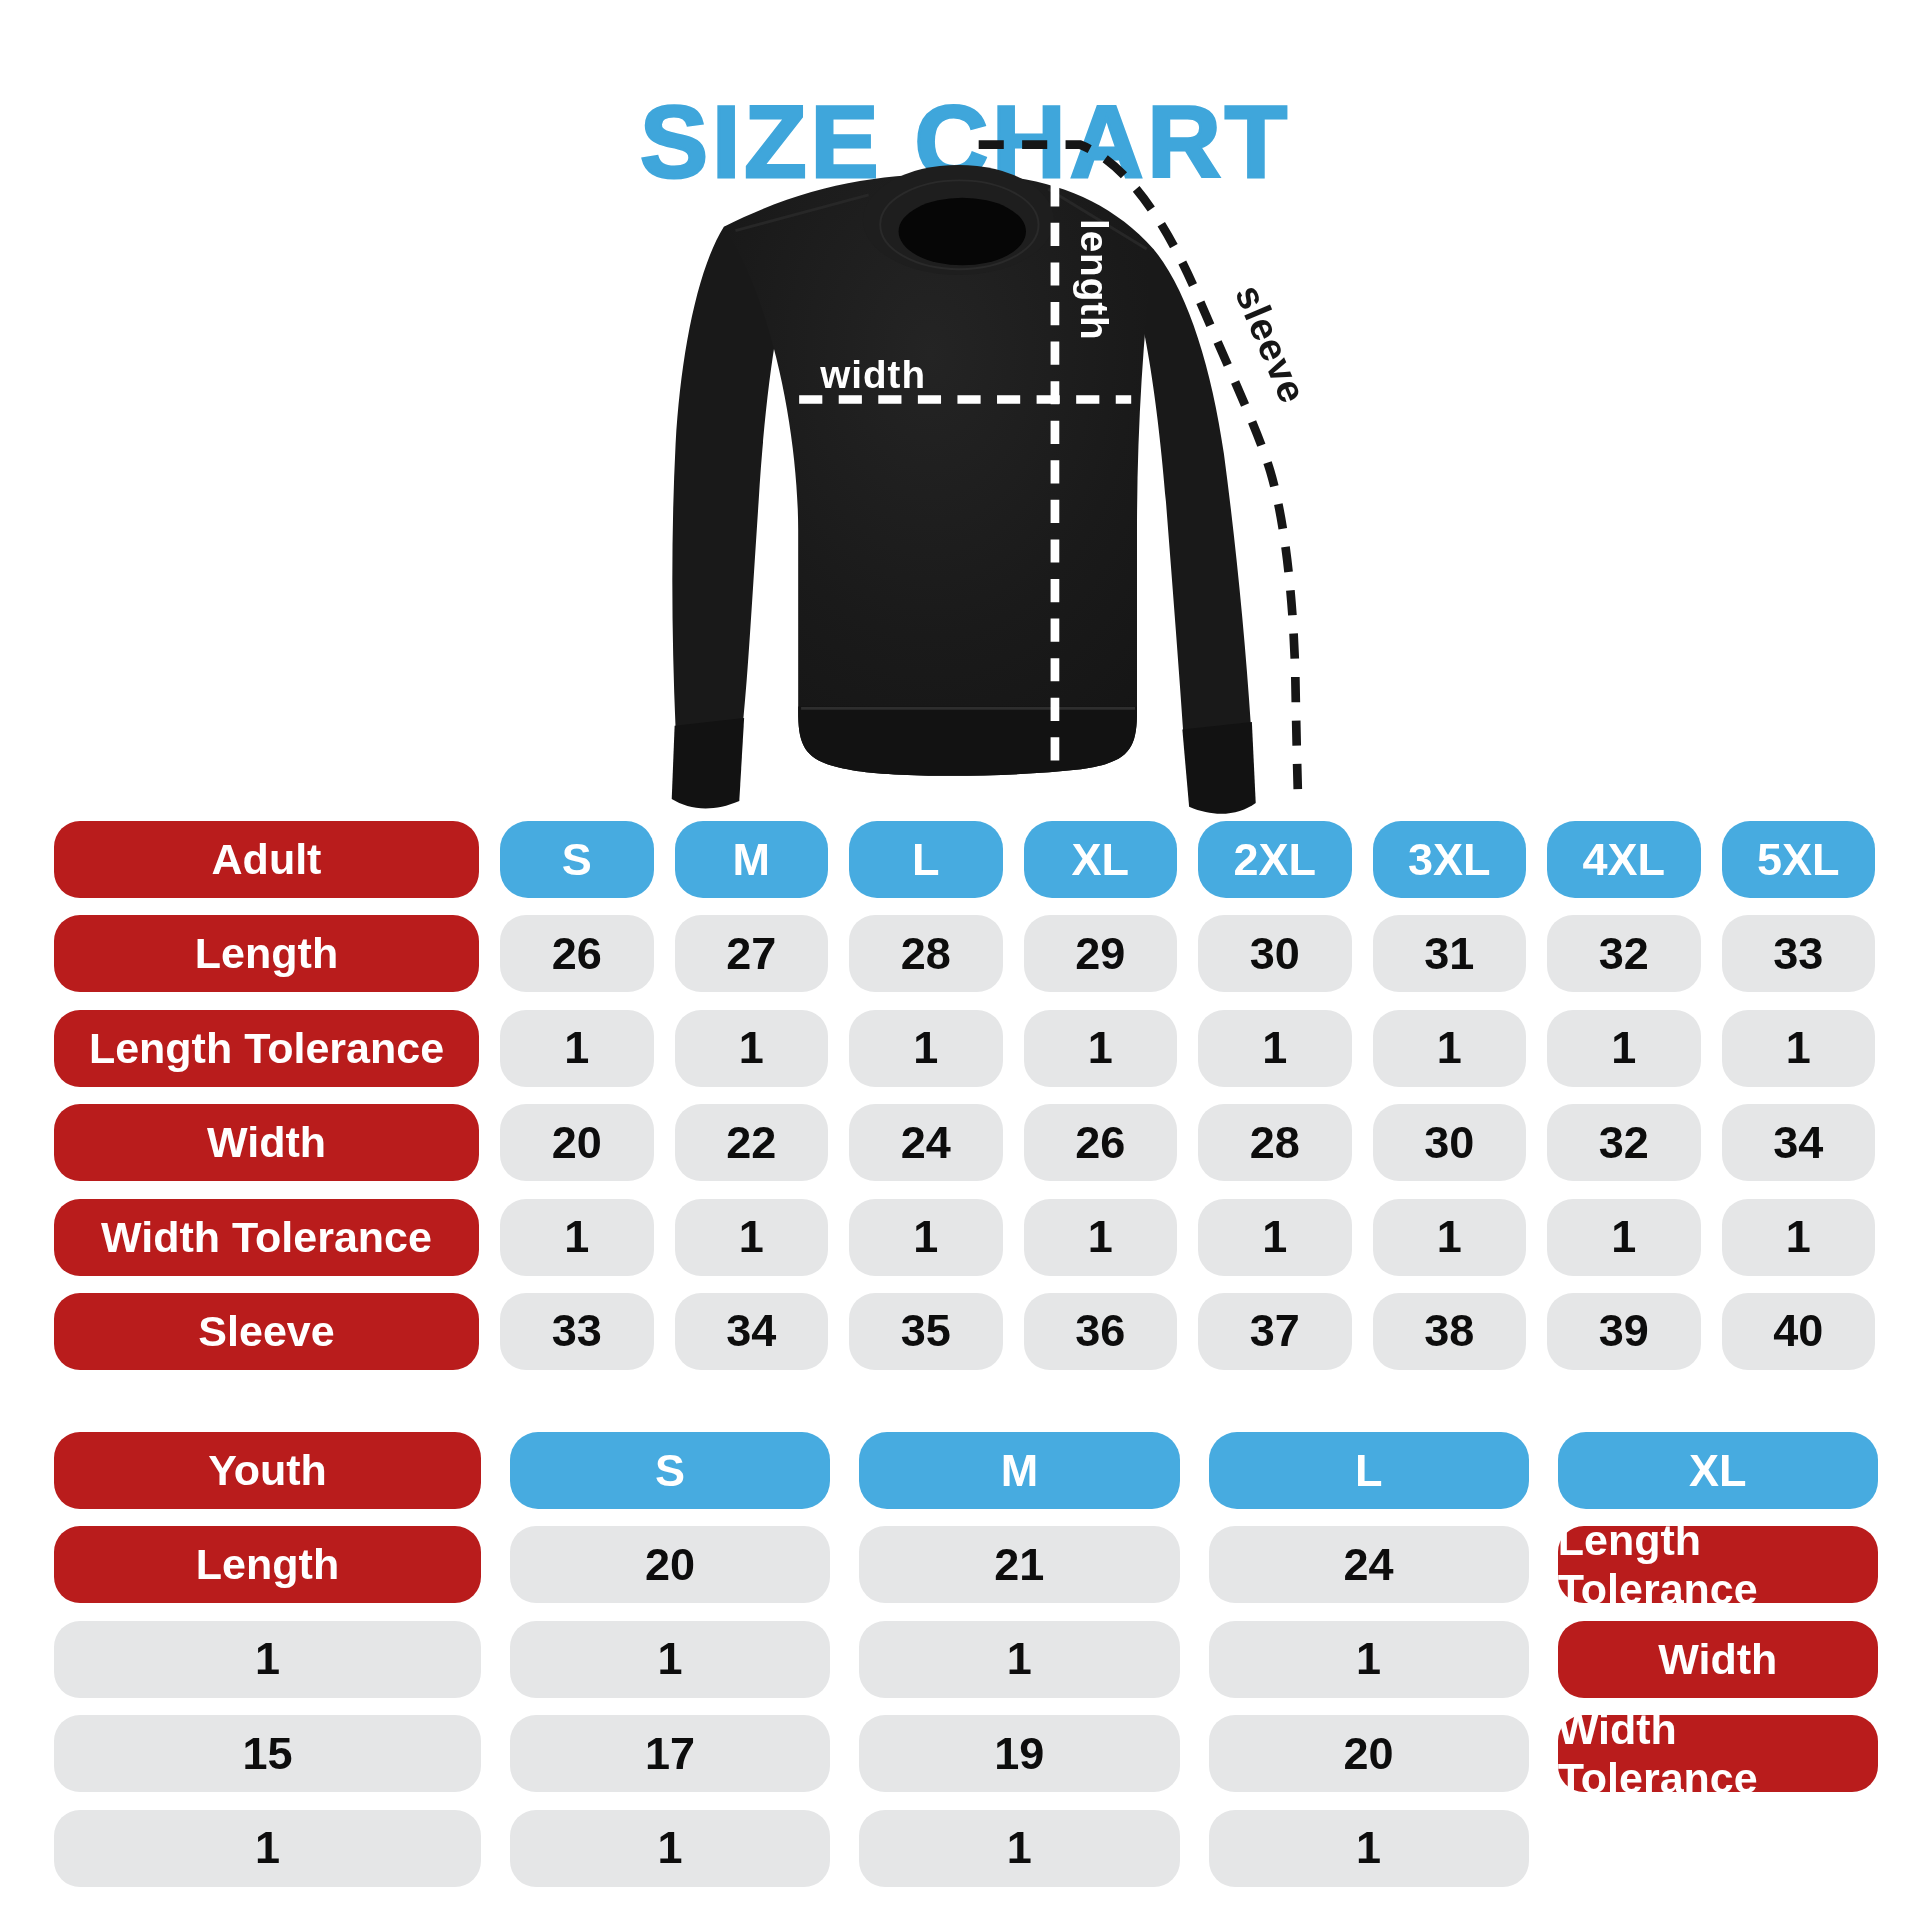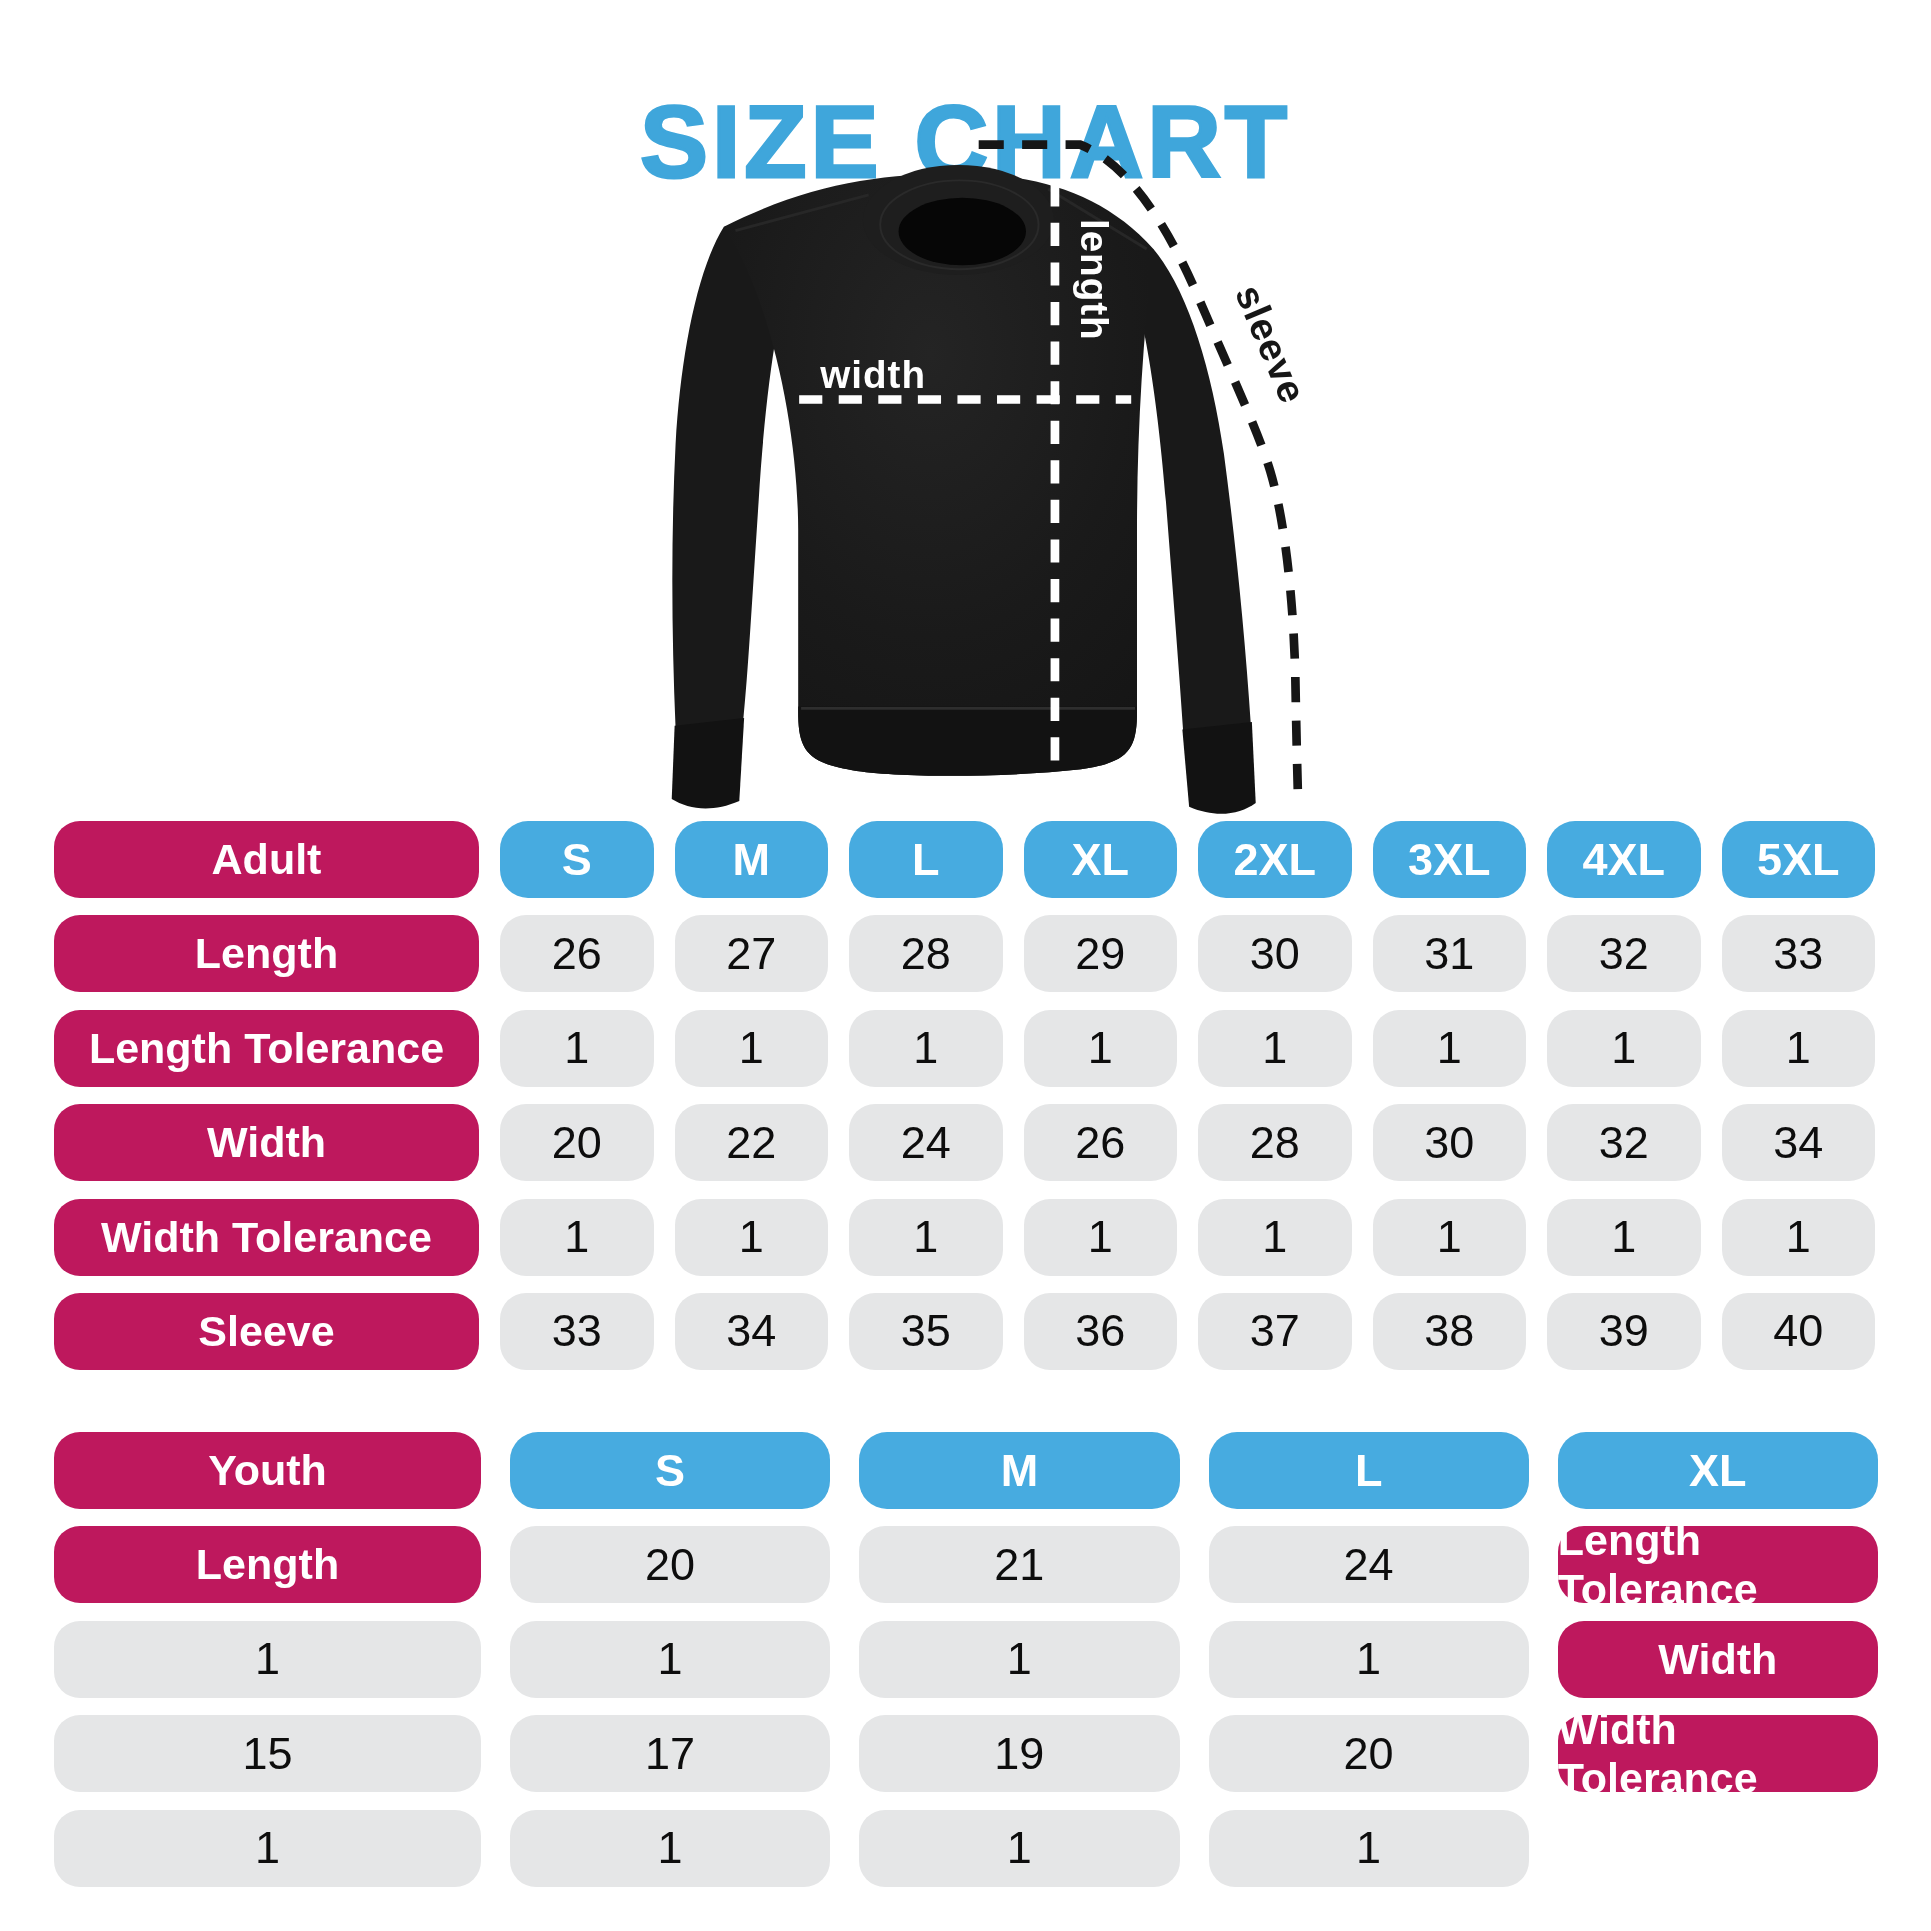--- a/index.html
+++ b/index.html
@@ -33,30 +33,30 @@
     left:54px;top:1432px;width:1824px;
     grid-template-columns:427px repeat(4,1fr);
     column-gap:29px;
   }
   .cell{
     height:77px;border-radius:26px;
     display:flex;align-items:center;justify-content:center;
     box-sizing:border-box;
   }
   .label-cell{
-    background:#be185d;color:#ffffff;
+    background:#b91c1c;color:#ffffff;
     font-weight:bold;font-size:43px;
   }
   .size-cell{
     background:#47abe0;color:#ffffff;
     font-weight:bold;font-size:45px;border-radius:28px;
   }
   .value-cell{
     background:#e5e6e7;color:#0d0d0d;
-    font-weight:normal;font-size:45px;
+    font-weight:bold;font-size:45px;
   }
   svg text{font-family:"Liberation Sans","DejaVu Sans",sans-serif;}
 </style>
 </head>
 <body>
 
 <div class="page">
 
   <h1 class="title">SIZE CHART</h1>
 

